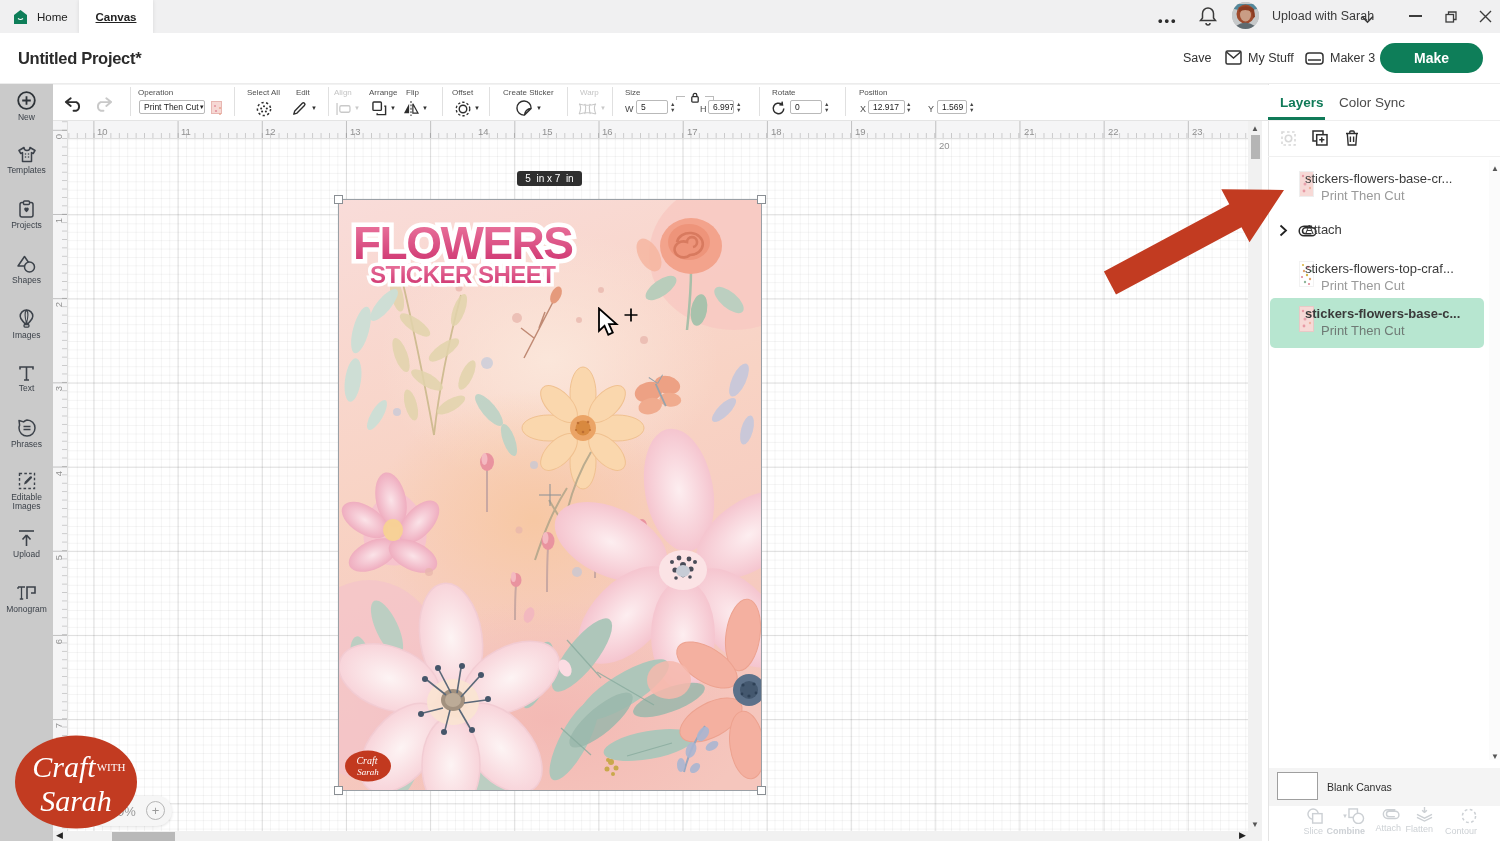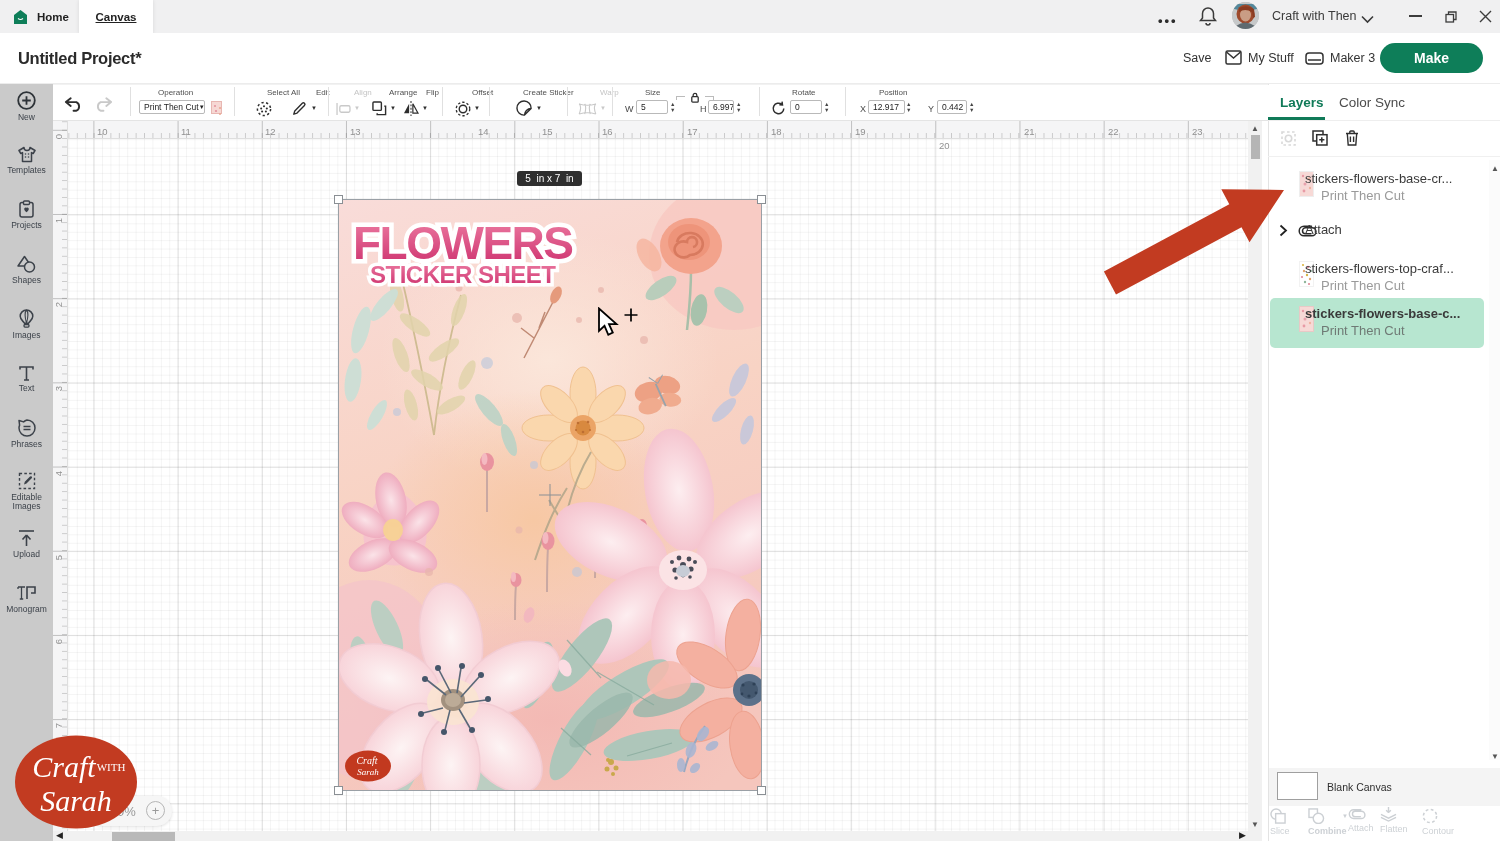--- a/index.html
+++ b/index.html
@@ -2,29 +2,29 @@
 <html><head>
 <meta charset="utf-8">
 <style>
   * { margin:0; padding:0; box-sizing:border-box; }
   html,body { width:1500px; height:841px; overflow:hidden; }
   body { font-family:"Liberation Sans", sans-serif; position:relative; background:#fff; }
   .abs { position:absolute; }
   
   #topbar { left:0; top:0; width:1500px; height:33px; background:#f0f0f1; }
   #canvastab { left:79px; top:0; width:74px; height:34px; background:#fff; box-shadow:0 0 4px rgba(0,0,0,0.10); display:flex; align-items:center; justify-content:center; font-size:11.5px; font-weight:700; color:#222;text-decoration:underline; }
-  .tbtxt { font-size:11.5px; font-weight:700; color:#222; }
+  .tbtxt { font-size:11.5px; font-weight:400; color:#222; }
   
   #projbar { left:0; top:33px; width:1500px; height:51px; background:#fff; border-bottom:1px solid #ececec; }
   #ptitle { left:18px; top:49px; font-size:16.5px; font-weight:600; color:#2b2b2b; letter-spacing:-0.3px; }
   .pbtn { font-size:12.5px; color:#333; }
   #makebtn { left:1380px; top:43px; width:103px; height:30px; border-radius:15px; background:#0e7e59; color:#fff; font-size:14px; font-weight:700; display:flex; align-items:center; justify-content:center; }
   
   #toolbar { left:53px; top:84px; width:1447px; height:37px; background:#fff; border-bottom:1px solid #e4e4e4; border-top:1px solid #f2f2f2; }
-  .tlabel { position:absolute; top:4px; font-size:8px; color:#4f4f4f; white-space:nowrap;margin-left:20px; }
+  .tlabel { position:absolute; top:4px; font-size:8px; color:#4f4f4f; white-space:nowrap; }
   .tlabel.dis { color:#c4c4c4; }
   .tsep { position:absolute; top:3px; height:29px; width:1px; background:#e0e0e0; }
   .inbox { position:absolute; top:16px; height:14px; border:1px solid #b9b9b9; border-radius:2px; background:#fff; font-size:8.5px; color:#222; display:flex; align-items:center; padding-left:4px; white-space:nowrap; overflow:hidden; }
   .spin { position:absolute; top:17px; font-size:5.5px; color:#444; line-height:6px; }
   
   #sidebar { left:0; top:84px; width:53px; height:757px; background:#cacaca; }
   .sbitem { position:absolute; left:0; width:53px; text-align:center; color:#3c424a; }
   .sbitem .lbl { font-size:8.5px; line-height:9px; }
   .sbitem svg { display:block; margin:0 auto 3px auto; }
   #hruler { left:68px; top:121px; width:1180px; height:18px; background:#f5f5f6; border-bottom:1px solid #dedede; overflow:hidden; }
@@ -47,21 +47,21 @@
   #panel { left:1268px; top:84px; width:232px; height:757px; background:#fff; border-left:1px solid #e3e3e3; }
   #ptabs { left:1268px; top:85px; width:232px; height:36px; background:#fff; border-bottom:1px solid #eee; }
   #licons { left:1268px; top:121px; width:232px; height:36px; border-bottom:1px solid #f0f0f0; }
   .layeritem { position:absolute; left:1270px; width:214px; height:44px; }
   .layeritem .t1 { position:absolute; left:35px; top:4px; font-size:13px; color:#3a3a3a; white-space:nowrap; }
   .layeritem .t2 { position:absolute; left:51px; top:21px; font-size:13px; color:#9a9a9a; }
   .thumb { position:absolute; left:29px; top:4px; width:15px; height:26px; background:#f7d9d6; border:1px solid #eee; }
   #selitem { background:#b7e6d0; border-radius:5px; }
   #blankrow { left:1269px; top:768px; width:231px; height:38px; background:#f4f4f4; }
   #bottomicons { left:1269px; top:806px; width:231px; height:35px; background:#fff; }
-  .bic { position:absolute; text-align:left; color:#cdd1d5; font-size:9px; }
+  .bic { position:absolute; text-align:right; color:#cdd1d5; font-size:9px;margin-left:11px; }
 </style>
 </head>
 <body>
 
 <div class="abs" id="topbar"></div>
 <div class="abs" style="left:14px;top:10px;width:13px;height:14px;">
   <svg width="13" height="14" viewBox="0 0 13 14">
       <path d="M6.5 0 L13 5 L13 14 L0 14 L0 5 Z" fill="#0e7e59"></path>
       <path d="M4 8.5 q2.5 2 5 0" stroke="#fff" stroke-width="1.2" fill="none"></path>
     </svg>
@@ -78,21 +78,21 @@
 <div class="abs" style="left:1232px;top:2px;width:27px;height:27px;border-radius:50%;overflow:hidden;background:#b9bcbe;">
   <svg width="27" height="27" viewBox="0 0 27 27">
     <rect width="27" height="27" fill="#c6c8c9"></rect>
     <path d="M2 2 h23 v5 q-12 3 -23 0 Z" fill="#53889b"></path>
     <ellipse cx="13.5" cy="12" rx="9" ry="9.5" fill="#9e4a2c"></ellipse>
     <ellipse cx="13.5" cy="13" rx="5.5" ry="6.5" fill="#c99d85"></ellipse>
     <path d="M7 10 q6 -4 13 0 l1 6 2 -1 -1 -8 q-7 -5 -15 -1 Z" fill="#8a3c22"></path>
     <path d="M4 24 q9 -7 19 0 l0 3 -19 0 Z" fill="#5f6a70"></path>
   </svg>
 </div>
-<div class="abs" style="left:1272px;top:9px;font-size:12.5px;color:#3a3a3a;">Craft with Then</div>
+<div class="abs" style="left:1272px;top:9px;font-size:12.5px;color:#3a3a3a;">Upload with Sarah</div>
 <div class="abs" style="left:1361px;top:10px;">
   <svg width="13" height="9" viewBox="0 0 13 9">
       <path d="M1 1.5 L6.5 7 L12 1.5" stroke="#3a3a3a" stroke-width="1.6" fill="none"></path>
     </svg>
 </div>
 <div class="abs" style="left:1409px;top:15px;width:13px;height:1.6px;background:#3c3c3c;"></div>
 <div class="abs" style="left:1445px;top:9px;">
   <svg width="12" height="12" viewBox="0 0 12 12">
       <path d="M3.5 3.5 V1 H11 V8.5 H8.5" fill="none" stroke="#3c3c3c" stroke-width="1.3"></path>
       <rect x="1" y="3.5" width="7.5" height="7.5" fill="#f0f0f1" stroke="#3c3c3c" stroke-width="1.3"></rect>
@@ -219,21 +219,21 @@
       <path d="M14.5 8.5 a6 6 0 1 1 -2.2-4.7 M12.5 0.8 L13 4.4 L9.5 4.2" fill="none" stroke="#2e2e2e" stroke-width="1.7"></path>
     </svg>
   <div class="inbox" style="left:790px;width:32px;">0</div>
   <div class="abs spin" style="left:824px;">▲<br>▼</div>
   <div class="tsep" style="left:845px;"></div>
   <div class="tlabel" style="left:859px;">Position</div>
   <div class="abs" style="left:860px;top:20px;font-size:9px;color:#4a4a4a;">X</div>
   <div class="inbox" style="left:868px;width:37px;">12.917</div>
   <div class="abs spin" style="left:906px;">▲<br>▼</div>
   <div class="abs" style="left:928px;top:20px;font-size:9px;color:#4a4a4a;">Y</div>
-  <div class="inbox" style="left:937px;width:30px;">0.442</div>
+  <div class="inbox" style="left:937px;width:30px;">1.569</div>
   <div class="abs spin" style="left:969px;">▲<br>▼</div>
 </div>
 
 <div class="abs" id="sidebar"></div>
 <div class="sbitem abs" style="top:91px;">
   <svg width="19" height="19" viewBox="0 0 19 19">
       <circle cx="9.5" cy="9.5" r="8.3" fill="none" stroke="#2e3338" stroke-width="1.8"></circle>
       <path d="M9.5 5.2 V13.8 M5.2 9.5 H13.8" stroke="#2e3338" stroke-width="1.8"></path>
     </svg>
   <div class="lbl">New</div>

